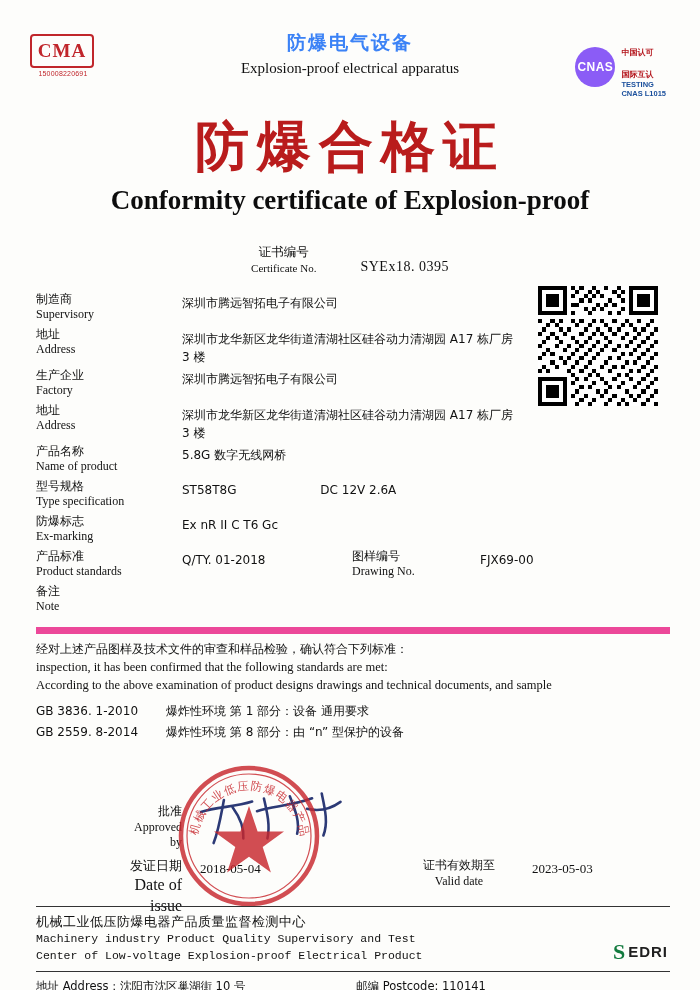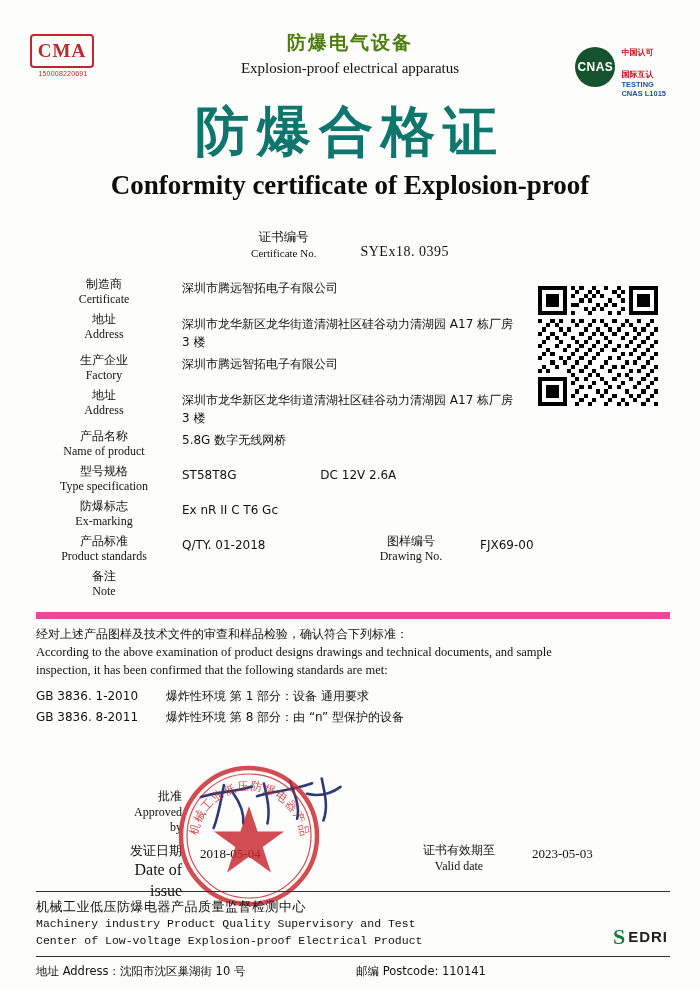--- a/index.html
+++ b/index.html
@@ -57,39 +57,39 @@
   .header-titles {
     position: absolute;
     left: 0; right: 0; top: 30px;
     text-align: center;
   }
   .header-cn {
     font-family: "DejaVu Sans", sans-serif;
     font-size: 19px;
     font-weight: bold;
     letter-spacing: 2px;
-    color: #4d7c0f;
+    color: #3b82f6;
   }
   .header-en {
     font-size: 15px;
     margin-top: 4px;
     color: #111;
   }
   .cnas-mark {
     position: absolute;
     right: 34px;
     top: 36px;
     display: flex;
     align-items: center;
     gap: 6px;
   }
   .cnas-circle {
     width: 40px; height: 40px;
     border-radius: 50%;
-    background: #14532d;
+    background: #8b5cf6;
     color: #fff;
     font-family: "Liberation Sans", sans-serif;
     font-weight: bold;
     font-size: 12px;
     display: flex;
     align-items: center;
     justify-content: center;
     letter-spacing: 0.5px;
   }
   .cnas-text {
@@ -107,22 +107,22 @@
   }
   .cnas-text .blue { color: #1a4f9c; font-weight: bold; }
 
   
   .big-title {
     text-align: center;
     font-family: "DejaVu Sans", sans-serif;
     font-weight: bold;
     font-size: 54px;
     letter-spacing: 8px;
-    margin-top: 0;
-    color: #0f766e;
+    margin-top: 15px;
+    color: #b91c1c;
   }
   .big-sub {
     text-align: center;
     font-family: "Liberation Serif", serif;
     font-weight: bold;
     font-size: 27px;
     margin-top: 1px;
     color: #0d0d0d;
   }
 
@@ -166,21 +166,21 @@
     padding: 0 30px 0 36px;
   }
   .frow {
     display: flex;
     align-items: flex-start;
     margin-bottom: 2px;
   }
   .flabel {
     width: 136px;
     flex: 0 0 136px;
-    text-align: center;
+    text-align: left;
     padding-right: 10px;
     line-height: 1.3;
   }
   .flabel .cn {
     display: block;
     font-family: "DejaVu Sans", sans-serif;
     font-size: 12px;
   }
   .flabel .en {
     display: block;
@@ -628,21 +628,21 @@
           <rect x="28" y="28" width="1" height="1"></rect>
       </g>
     </svg>
   </div>
 
   <div class="fields">
 
     <div class="frow">
       <div class="flabel">
         <span class="cn">制造商</span>
-        <span class="en">Certificate</span>
+        <span class="en">Supervisory</span>
       </div>
       <div class="fvalue">深圳市腾远智拓电子有限公司</div>
     </div>
 
     <div class="frow">
       <div class="flabel">
         <span class="cn">地址</span>
         <span class="en">Address</span>
       </div>
       <div class="fvalue two-line">
@@ -719,31 +719,31 @@
         <span class="cn">备注</span>
         <span class="en">Note</span>
       </div>
       <div class="fvalue"></div>
     </div>
 
   </div>
 
   <div class="statement">
     <div class="cn">经对上述产品图样及技术文件的审查和样品检验，确认符合下列标准：</div>
+    <div class="en">inspection, it has been confirmed that the following standards are met:</div>
     <div class="en">According to the above examination of product designs drawings and technical documents, and sample</div>
-    <div class="en">inspection, it has been confirmed that the following standards are met:</div>
   </div>
 
   <div class="standards">
     <div class="std-row">
       <div class="std-code">GB 3836. 1-2010</div>
       <div class="std-text">爆炸性环境 第 1 部分：设备 通用要求</div>
     </div>
     <div class="std-row">
-      <div class="std-code">GB 3836. 8-2011</div>
+      <div class="std-code">GB 2559. 8-2014</div>
       <div class="std-text">爆炸性环境 第 8 部分：由 “n” 型保护的设备</div>
     </div>
   </div>
 
   <div class="sig-block">
     <div class="sig-label">
       <span class="cn">批准</span>
       <span class="en">Approved by</span>
     </div>
     <div class="signature">

